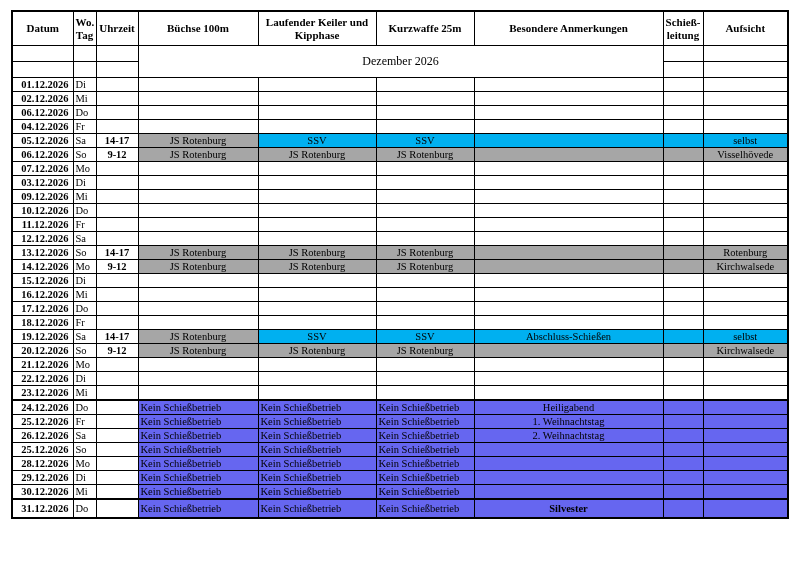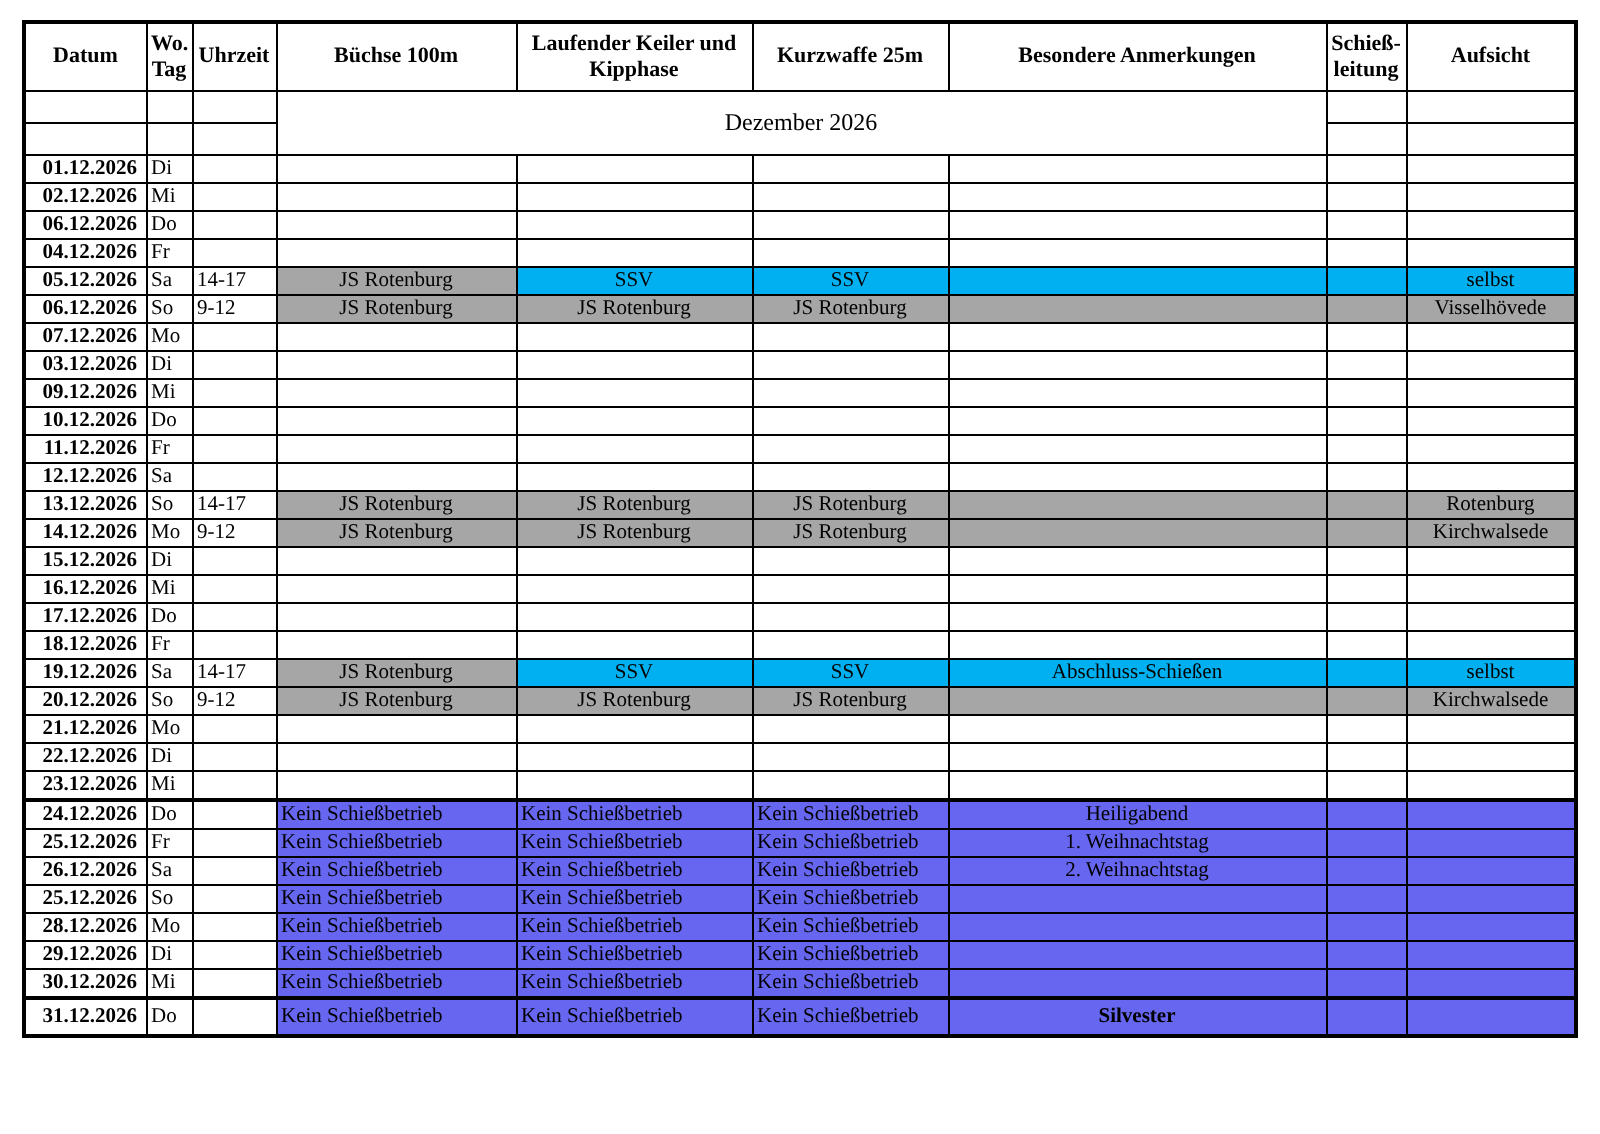--- a/index.html
+++ b/index.html
@@ -8,21 +8,21 @@
   table.sched{border-collapse:collapse;table-layout:fixed;width:776px;border:2px solid #000;}
   td,th{border:1px solid #000;overflow:hidden;white-space:nowrap;padding:0 2px;
         height:13px;font-size:10.5px;line-height:1.05;vertical-align:middle;}
   thead th{height:33px;font-weight:bold;font-size:11px;white-space:pre-line;
            text-align:center;line-height:1.15;}
   tr.bandrow td{height:15px;}
   td.month{font-size:12px;font-weight:normal;text-align:center;white-space:nowrap;
            font-family:"Liberation Serif","DejaVu Serif",serif;}
   td.date{font-weight:bold;text-align:right;padding-right:4px;}
   td.day{text-align:left;}
-  td.time{text-align:left;font-weight:normal;}
+  td.time{text-align:center;font-weight:bold;}
   td.w,td.anm,td.auf{text-align:center;}
   tr.left td.w{text-align:left;padding-left:2px;margin-top:48px;}
   tr.thick-top td{border-top:2px solid #000;}
   tr.tall td{height:17px;}
 </style>
 </head>
 <body>
 
 <div class="page">
   <table class="sched">

